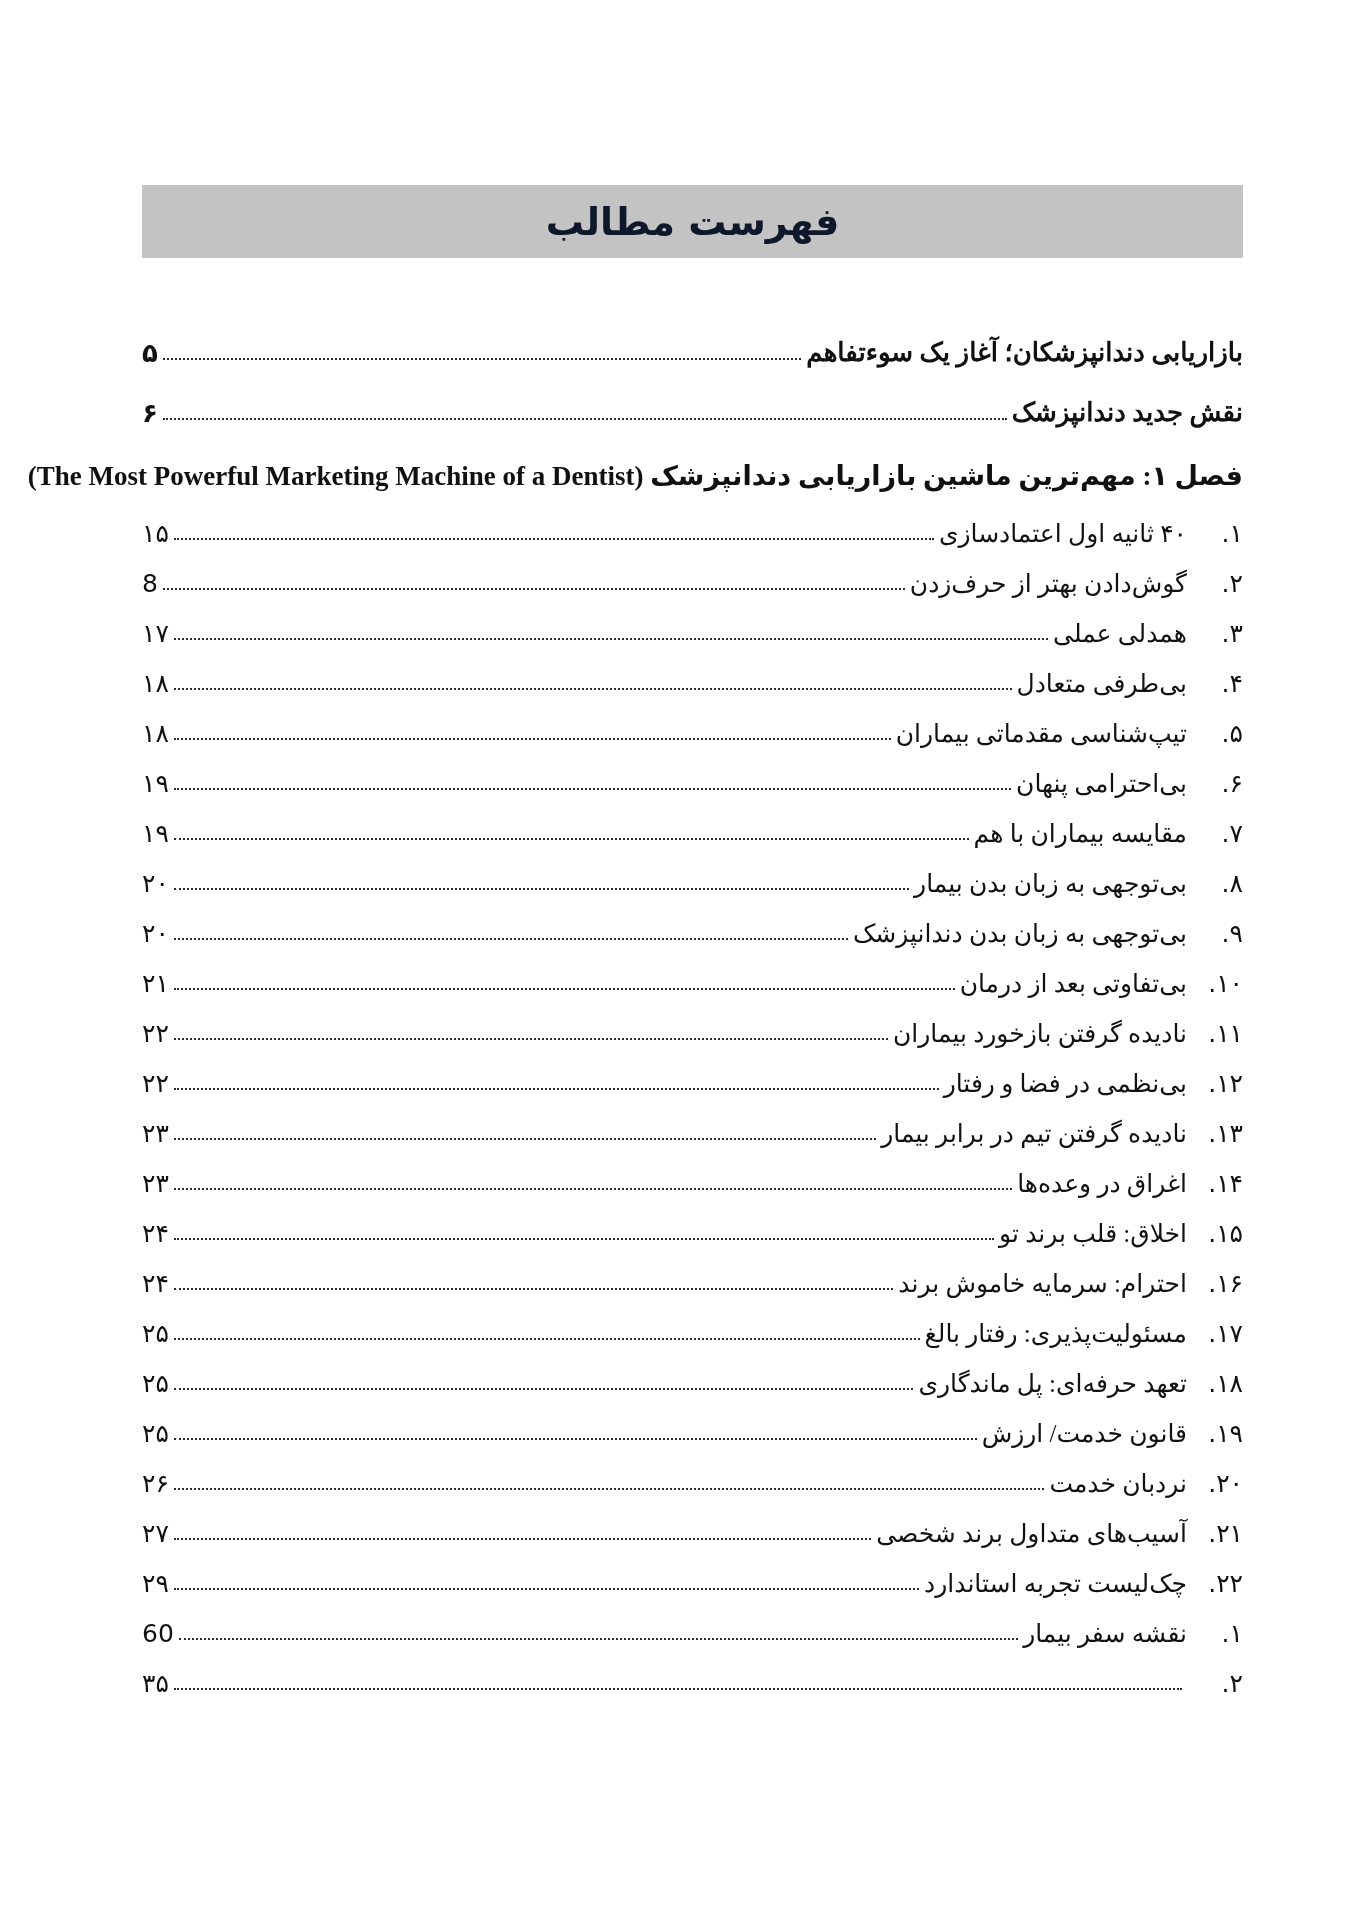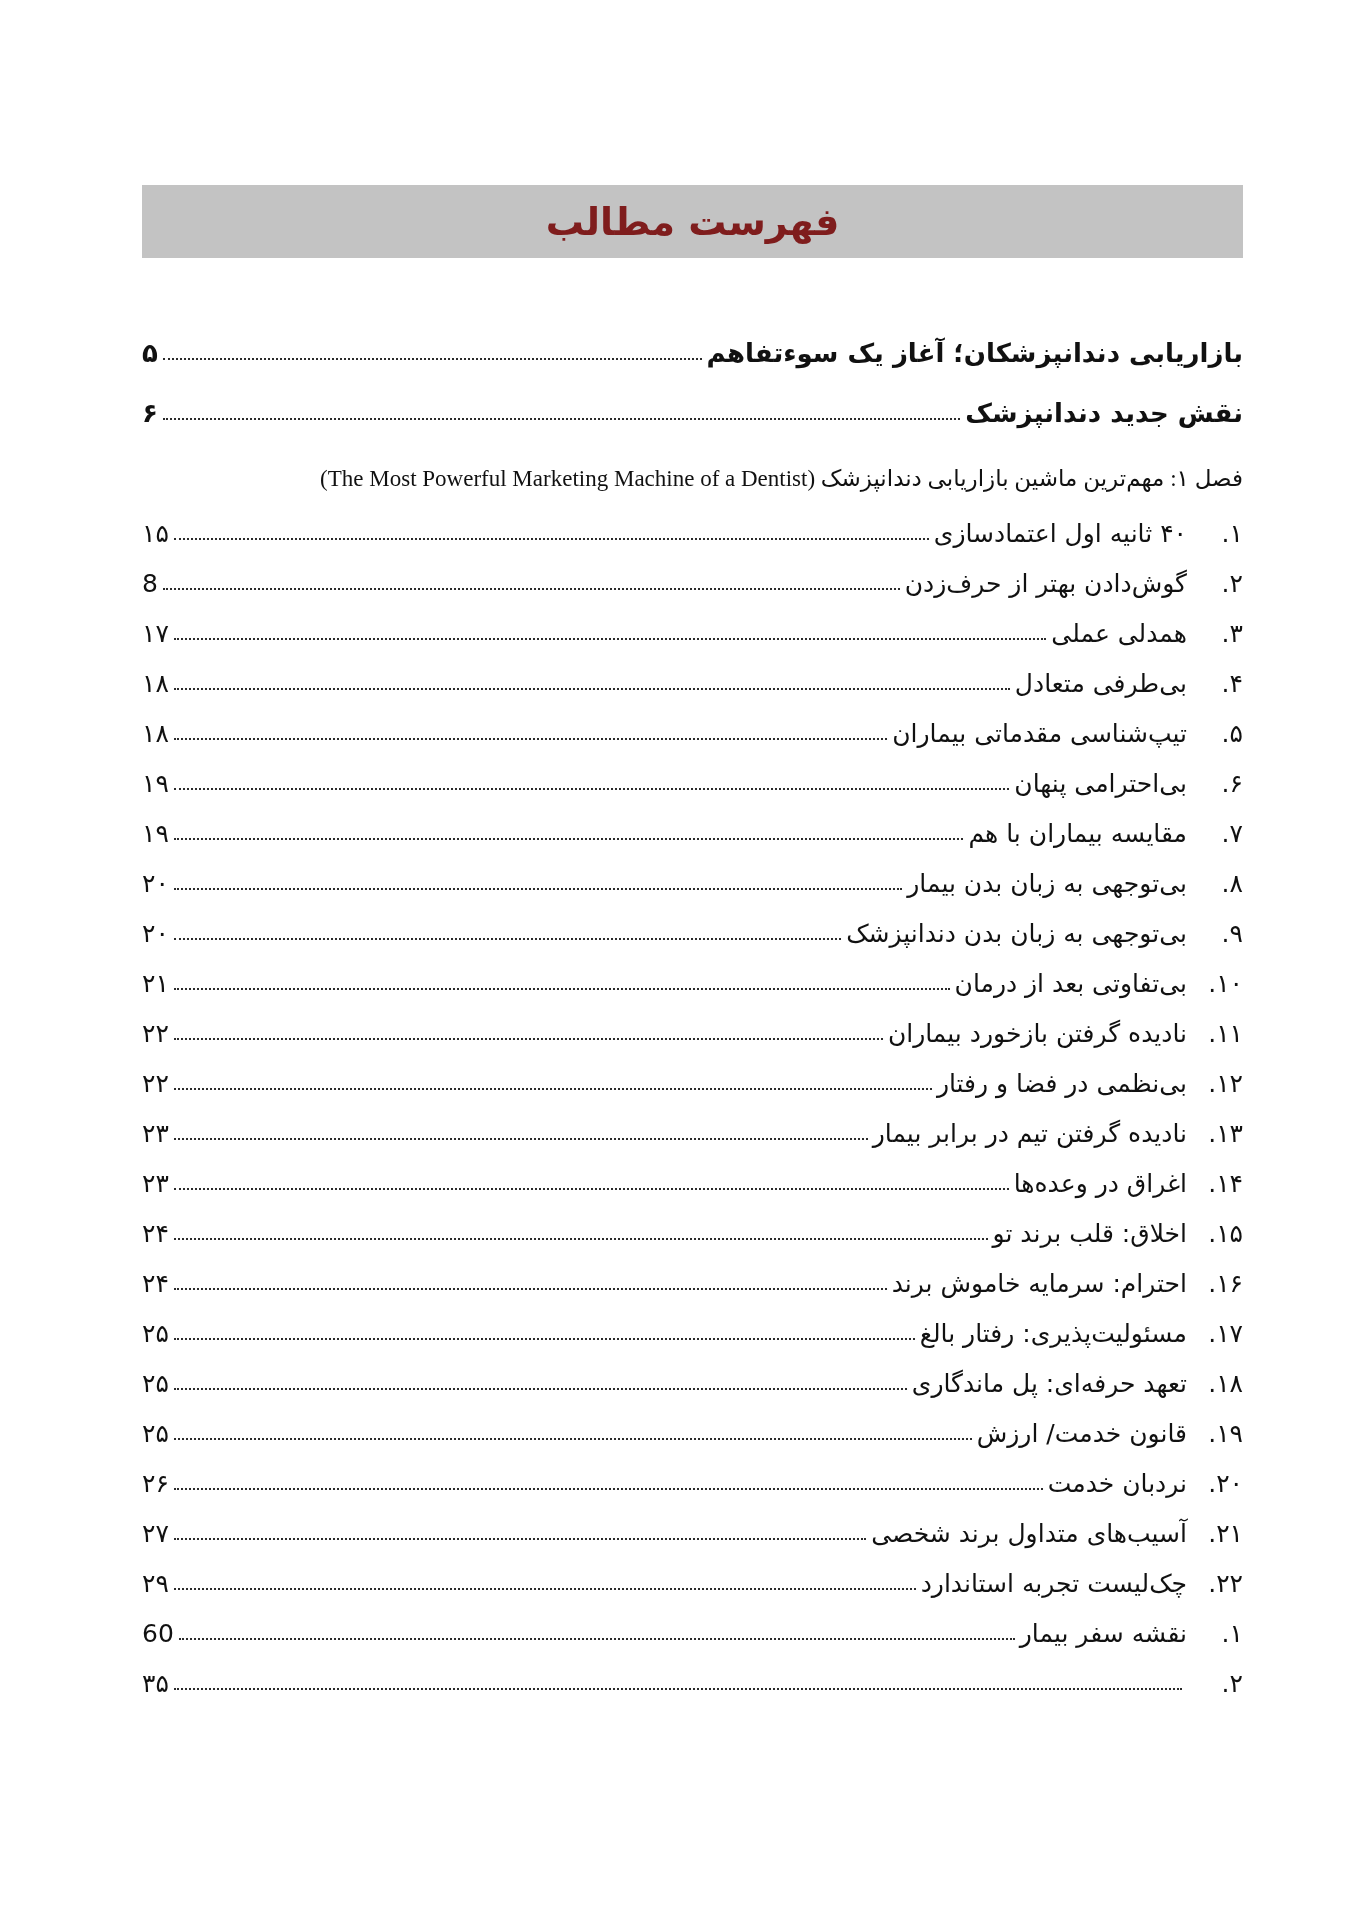--- a/index.html
+++ b/index.html
@@ -25,55 +25,56 @@
     background: #c3c3c3;
     height: 73px;
     display: flex;
     align-items: center;
     justify-content: center;
     margin-bottom: 50px;
   }
   .banner-title {
     font-weight: bold;
     font-size: 38px;
-    color: #7f1d1d;
+    color: #0f172a;
     letter-spacing: 0.5px;
   }
   .front-row {
     display: flex;
     align-items: flex-end;
     height: 60px;
     font-weight: bold;
     font-size: 26px;
   }
   .chapter-heading {
     margin-top: 12px;
     height: 52px;
     display: flex;
     align-items: flex-end;
-    font-weight: normal;
-    font-size: 23px;
+    font-weight: bold;
+    font-size: 27px;
     white-space: nowrap;
     font-family: "Liberation Serif", "DejaVu Sans", serif;
     margin-bottom: 6px;
   }
   .toc-item {
     display: flex;
     align-items: flex-end;
     height: 50px;
     font-size: 25px;
   }
   .num {
     flex: 0 0 auto;
     min-width: 56px;
     text-align: right;
   }
   .entry-title {
     flex: 0 0 auto;
     white-space: nowrap;
+    font-family: Liberation Serif, serif;
   }
   .dots {
     flex: 1 1 auto;
     border-bottom: 2px dotted #2b2b2b;
     margin: 0 5px;
     align-self: flex-end;
     margin-bottom: 8px;
     min-width: 10px;
   }
   .pageno {

